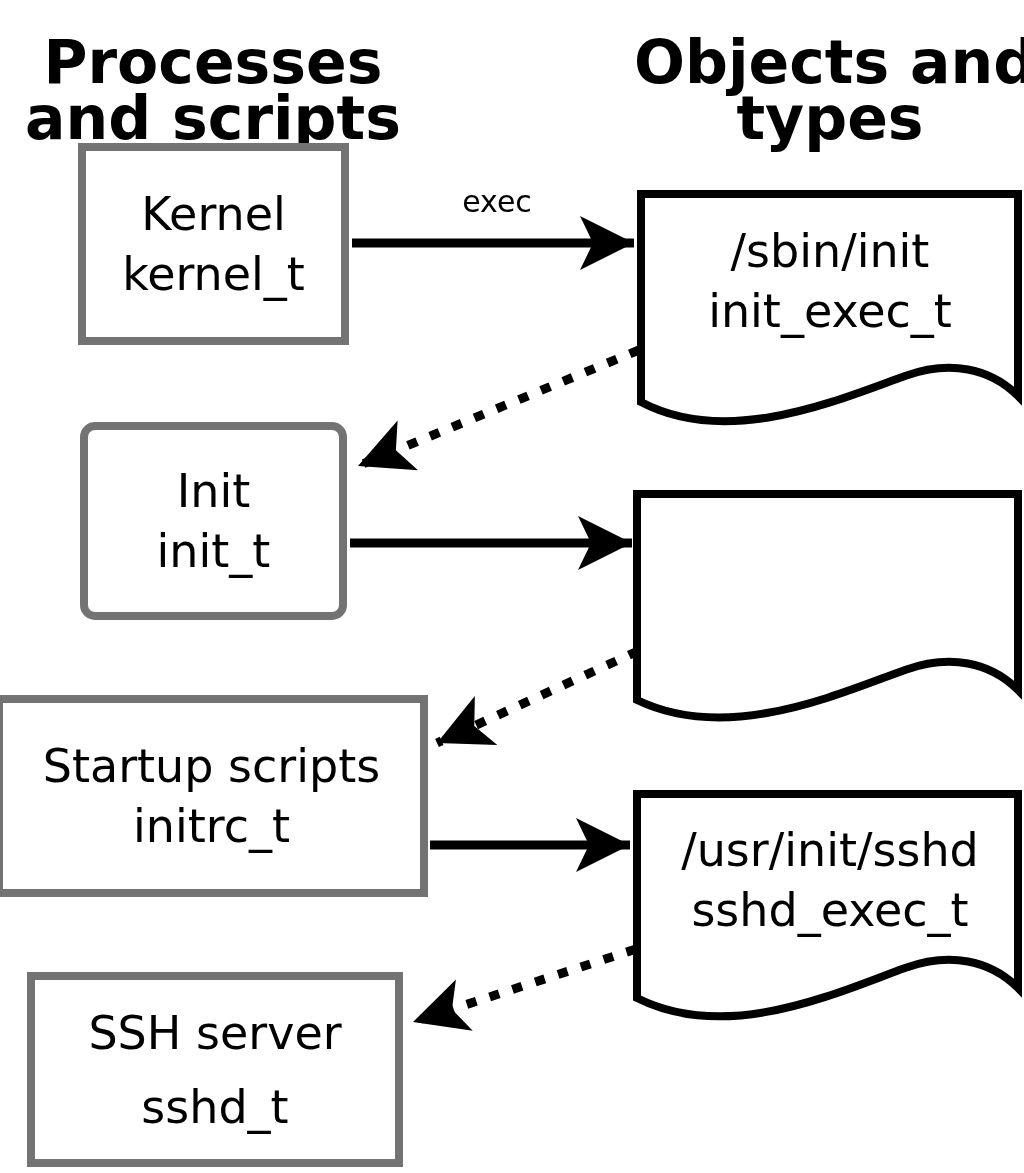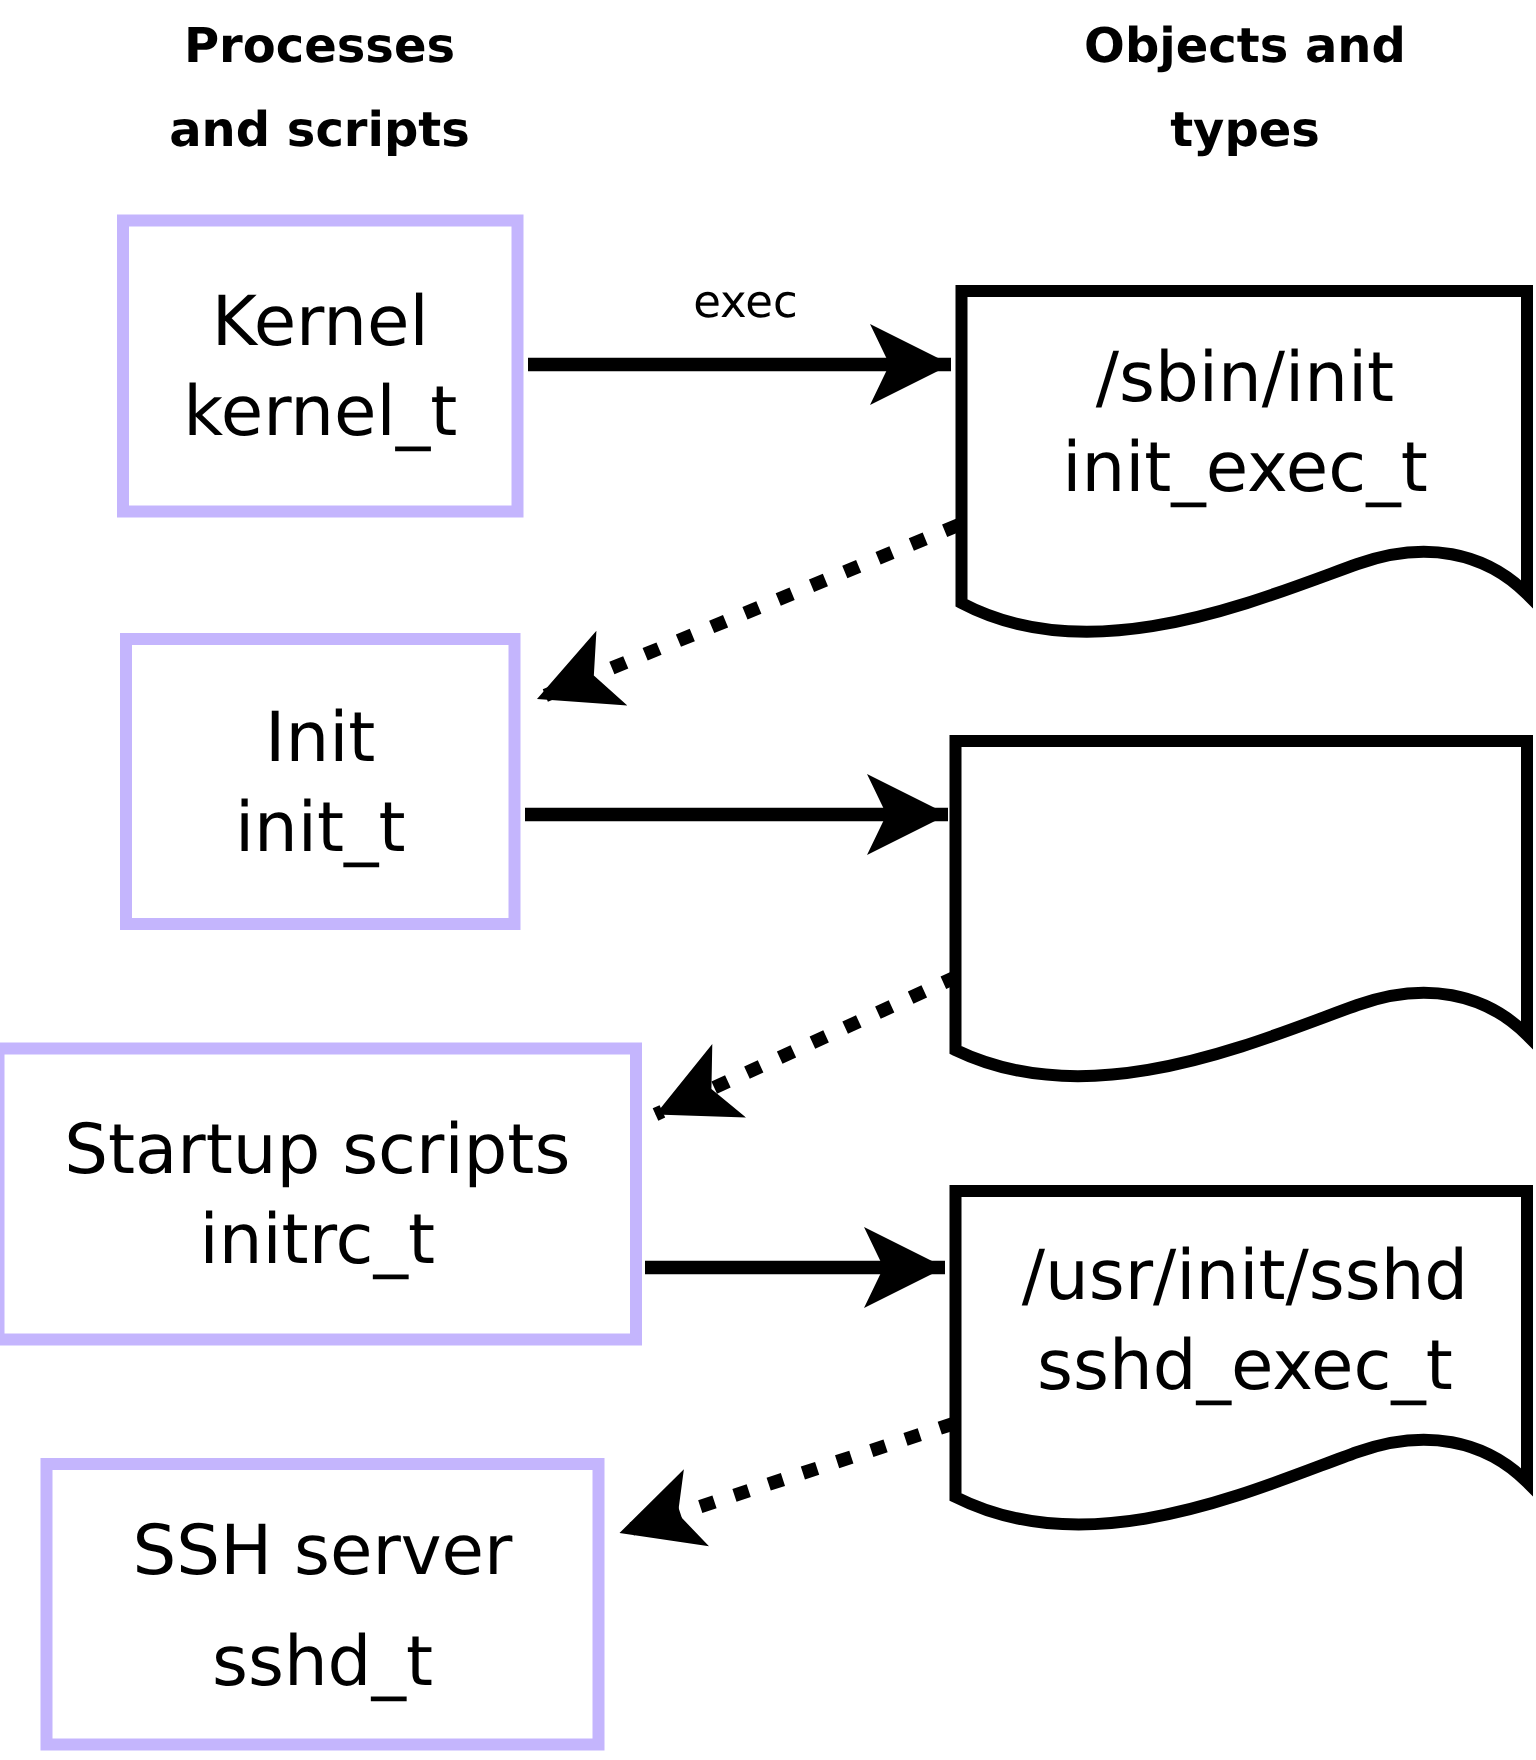--- a/index.html
+++ b/index.html
@@ -12,43 +12,44 @@
     font-family: "DejaVu Sans", sans-serif;
     overflow: hidden;
   }
   .layer-svg {
     position: absolute;
     left: 0; top: 0;
   }
   .hdr {
     position: absolute;
     font-weight: bold;
-    font-size: 32px;
+    font-size: 60px;
     line-height: 56px;
     text-align: center;
     white-space: nowrap;
+    margin-top: 32px;
   }
   .hdr-left  { left: 0px;   top: 2px;  width: 426px; }
   .hdr-right { left: 634px; top: 2px;  width: 392px; }
   .pbox {
     position: absolute;
     box-sizing: border-box;
-    border: 8px solid #c4b5fd;
+    border: 8px solid #737373;
     background: #ffffff;
     display: flex;
     flex-direction: column;
     align-items: center;
     justify-content: center;
     font-size: 46px;
     line-height: 60px;
     text-align: center;
     white-space: nowrap;
   }
   .pbox-kernel { left: 78px;  top: 143px; width: 271px; height: 202px; }
-  .pbox-init   { left: 80px;  top: 422px; width: 267px; height: 198px; }
+  .pbox-init   { left: 80px;  top: 422px; width: 267px; height: 198px; border-radius: 15px; }
   .pbox-initrc { left: -5px;  top: 695px; width: 433px; height: 202px; }
   .pbox-sshd   { left: 27px;  top: 972px; width: 376px; height: 195px; gap: 14px; }
   .doc-label {
     position: absolute;
     left: 647px;
     width: 366px;
     font-size: 46px;
     line-height: 60px;
     text-align: center;
     white-space: nowrap;

